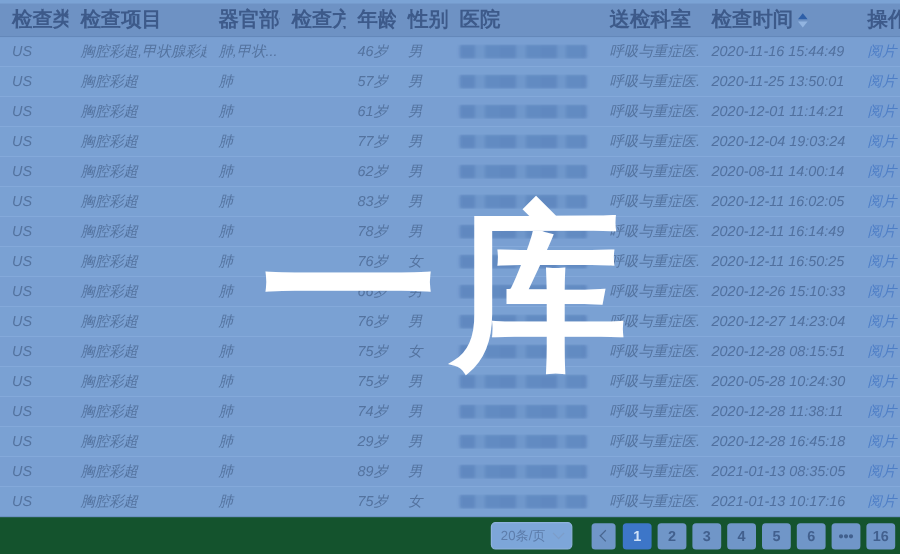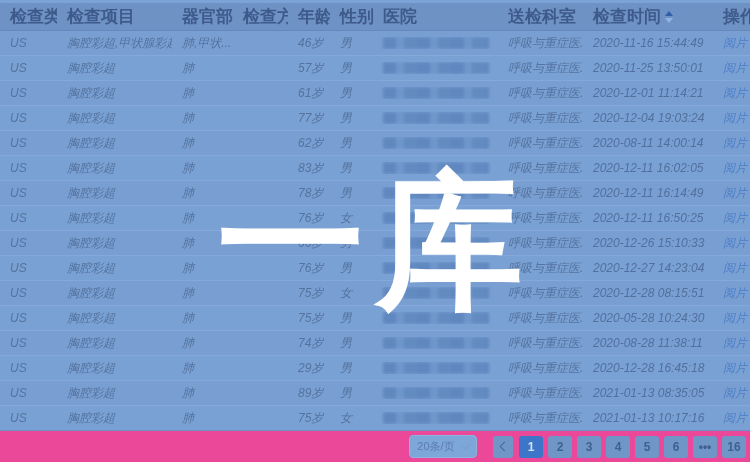--- a/index.html
+++ b/index.html
@@ -55,21 +55,21 @@
   }
   
   .watermark{
     position:absolute;left:50%;top:168px;transform:translateX(-50%);
     font-size:148px;line-height:1;font-weight:900;color:#ffffff;
     letter-spacing:10px;white-space:nowrap;z-index:20;pointer-events:none;
   }
   
   .footer{
     position:absolute;left:0;right:0;bottom:0;height:31px;
-    background:#ec4899;border-top:1px solid #6c91c2;
+    background:#14532d;border-top:1px solid #6c91c2;
     display:flex;align-items:center;justify-content:flex-end;
     padding-right:4px;z-index:5;
   }
   .page-size-select{
     width:66px;height:21px;border:1px solid #8fb2de;border-radius:4px;
     display:flex;align-items:center;justify-content:center;gap:7px;
     color:#5d7dab;font-size:11px;background:#7da6d9;margin-right:16px;cursor:pointer;
   }
   .chev{
     width:6px;height:6px;border-right:1.4px solid #7d9dc9;border-bottom:1.4px solid #7d9dc9;
@@ -296,21 +296,21 @@
     <div class="cell">US</div>
     <div class="cell">胸腔彩超</div>
     <div class="cell">肺</div>
     <div class="cell"></div>
     <div class="cell">74岁</div>
     <div class="cell">男</div>
     <div class="cell">
         <div class="redact"></div>
       </div>
     <div class="cell">呼吸与重症医...</div>
-    <div class="cell time">2020-08-28 11:38:11</div>
+    <div class="cell time">2020-12-28 11:38:11</div>
     <div class="cell"><span class="link">阅片</span></div>
   </div>
 
   <div class="tr grid-row">
     <div class="cell">US</div>
     <div class="cell">胸腔彩超</div>
     <div class="cell">肺</div>
     <div class="cell"></div>
     <div class="cell">29岁</div>
     <div class="cell">男</div>

